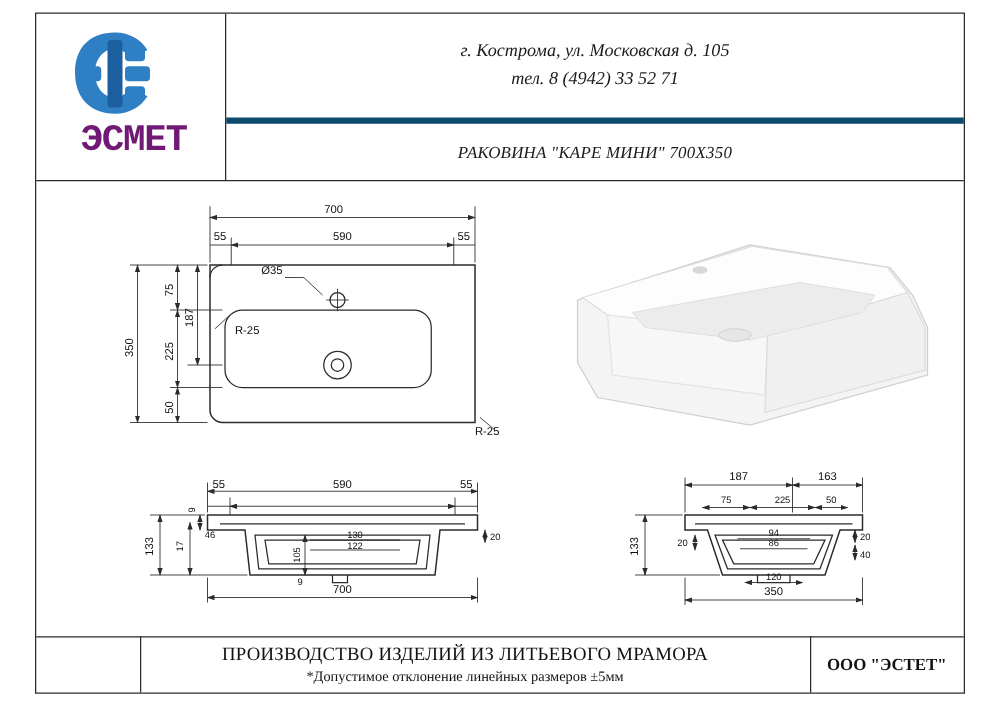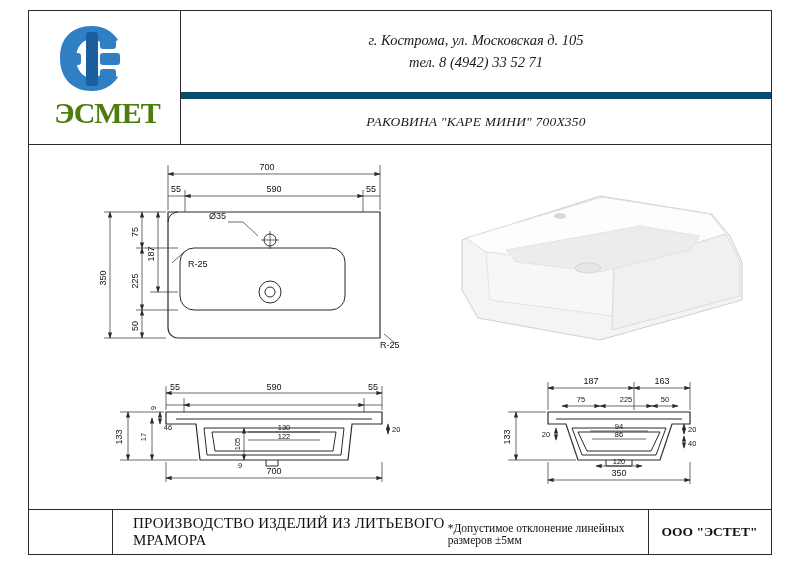--- a/index.html
+++ b/index.html
@@ -2,31 +2,31 @@
 <html><head>
 <meta charset="utf-8">
 <style>
   html,body{margin:0;padding:0;background:#fff;}
   body{font-family:"Liberation Serif", serif;}
   .sheet{position:relative;width:800px;height:565px;background:#ffffff;overflow:hidden;}
   .frame{position:absolute;left:28px;top:10px;width:744px;height:545px;border:1px solid #2b2b2b;box-sizing:border-box;}
 
   
   .tb-logo{position:absolute;left:29px;top:11px;width:152px;height:133px;border-right:1px solid #2b2b2b;box-sizing:border-box;}
-  .tb-addr{position:absolute;left:181px;top:11px;width:590px;height:88px;border-bottom:7px solid #0c4a6e;box-sizing:border-box;display:flex;flex-direction:column;align-items:center;justify-content:center;}
+  .tb-addr{position:absolute;left:181px;top:11px;width:590px;height:88px;border-bottom:5px solid #0c4a6e;box-sizing:border-box;display:flex;flex-direction:column;align-items:center;justify-content:center;}
   .tb-addr .line{font-style:italic;font-size:14.5px;color:#1a1a1a;line-height:1.45;}
   .tb-name{position:absolute;left:181px;top:99px;width:590px;height:45px;box-sizing:border-box;display:flex;align-items:center;justify-content:center;}
   .tb-name span{font-style:italic;font-size:13.5px;color:#1a1a1a;letter-spacing:.2px;}
   .hr-top{position:absolute;left:29px;top:144px;width:742px;height:0;border-top:1px solid #2b2b2b;}
   .logo-text{position:absolute;left:44px;top:96px;width:126px;height:34px;display:flex;align-items:center;justify-content:center;}
-  .logo-text span{font-family:Liberation Serif, serif;font-weight:700;font-size:30px;color:#4d7c0f;letter-spacing:-1px;}
+  .logo-text span{font-family:Liberation Mono, monospace;font-weight:700;font-size:30px;color:#701a75;letter-spacing:-1px;}
 
   
   .hr-bot{position:absolute;left:29px;top:509px;width:742px;height:0;border-top:1px solid #2b2b2b;}
-  .foot-main{position:absolute;left:112px;top:512px;width:520px;height:40px;display:flex;flex-direction:row;align-items:center;justify-content:center;padding-left:21px;}
+  .foot-main{position:absolute;left:112px;top:512px;width:520px;height:40px;display:flex;flex-direction:column;align-items:center;justify-content:center;}
   .foot-main .l1{font-size:15px;color:#111;letter-spacing:.2px;}
   .foot-main .l2{font-size:11.5px;color:#111;margin-top:3px;}
   .foot-left-div{position:absolute;left:112px;top:509px;width:0;height:45px;border-left:1px solid #2b2b2b;}
   .foot-right-div{position:absolute;left:648px;top:509px;width:0;height:45px;border-left:1px solid #2b2b2b;}
   .foot-right{position:absolute;left:648px;top:512px;width:123px;height:40px;display:flex;align-items:center;justify-content:center;}
   .foot-right span{font-size:13.5px;font-weight:700;color:#111;}
 
   
   svg.draw{position:absolute;left:0;top:0;width:800px;height:565px;pointer-events:none;}
   .ln{stroke:#2b2b2b;stroke-width:1;fill:none;}

